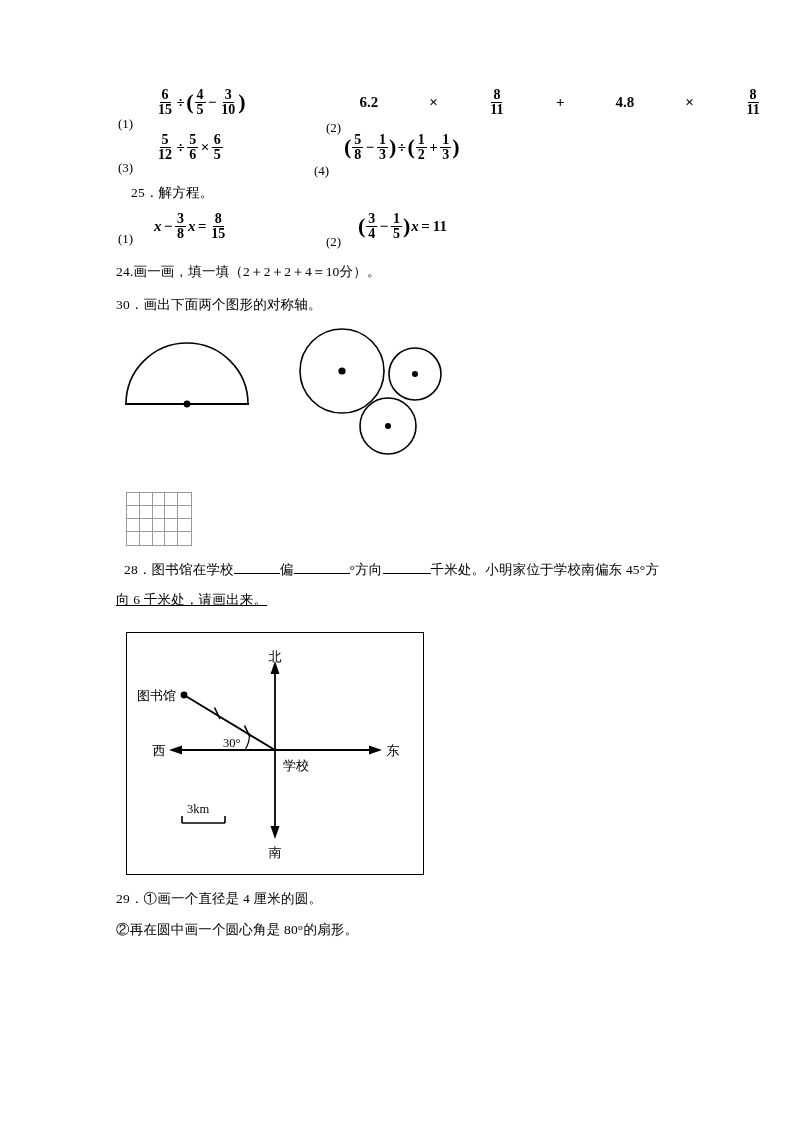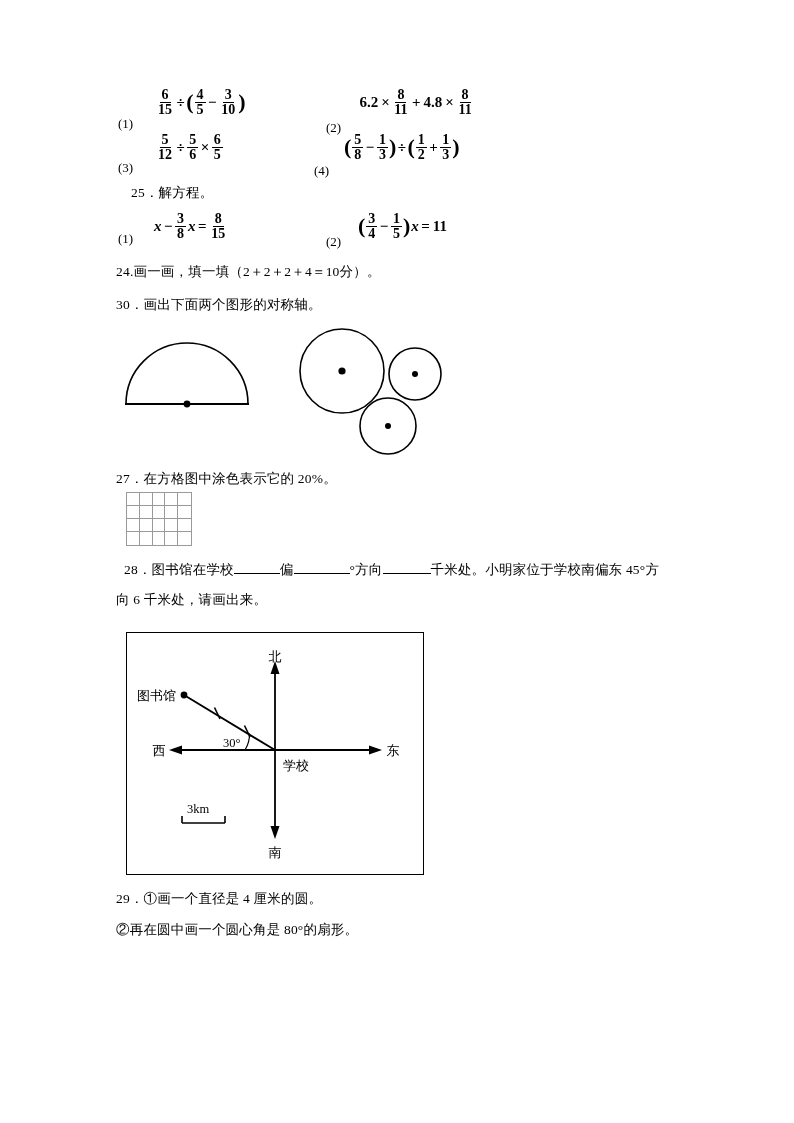--- a/index.html
+++ b/index.html
@@ -131,21 +131,21 @@
     </span>
     <span class="op">−</span>
     <span class="frac">
       <span class="t">3</span>
       <span class="b">10</span>
     </span>
     <span class="paren">)</span>
   </div>
 
   <div class="label-num" style="left:326px; top:120px;">(2)</div>
-  <div class="expr" style="left:358px; top:88px;">
+  <div class="expr" style="left:358px; top:88px;gap:48px;">
     <span class="op">6.2</span>
     <span class="op">×</span>
     <span class="frac">
       <span class="t">8</span>
       <span class="b">11</span>
     </span>
     <span class="op">+</span>
     <span class="op">4.8</span>
     <span class="op">×</span>
     <span class="frac">
@@ -251,21 +251,20 @@
     <svg width="160" height="140" viewBox="0 0 160 140">
       <circle cx="46" cy="45" r="42" fill="none" stroke="#000" stroke-width="1.6"></circle>
       <circle cx="46" cy="45" r="3.6" fill="#000"></circle>
       <circle cx="119" cy="48" r="26" fill="none" stroke="#000" stroke-width="1.6"></circle>
       <circle cx="119" cy="48" r="3" fill="#000"></circle>
       <circle cx="92" cy="100" r="28" fill="none" stroke="#000" stroke-width="1.6"></circle>
       <circle cx="92" cy="100" r="3" fill="#000"></circle>
     </svg>
   </div>
 
-  <div class="q-text" style="left:116px; top:469px;">27．在方格图中涂色表示它的 20%。</div>
   <div class="grid-wrap" id="grid27" style="left:126px; top:492px; width:64px; height:52px; grid-template-columns:repeat(5, 1fr); grid-template-rows:repeat(4, 1fr);">
       <div class="grid-cell"></div>
       <div class="grid-cell"></div>
       <div class="grid-cell"></div>
       <div class="grid-cell"></div>
       <div class="grid-cell last-col"></div>
       <div class="grid-cell"></div>
       <div class="grid-cell"></div>
       <div class="grid-cell"></div>
       <div class="grid-cell"></div>
@@ -278,21 +277,21 @@
       <div class="grid-cell last-row"></div>
       <div class="grid-cell last-row"></div>
       <div class="grid-cell last-row"></div>
       <div class="grid-cell last-row"></div>
       <div class="grid-cell last-col last-row"></div>
     </div>
 
   <div class="q-text" style="left:124px; top:560px;">
     <span>28．图书馆在学校</span><span class="blank" style="width:46px;"></span><span>偏</span><span class="blank" style="width:56px;"></span><span>°方向</span><span class="blank" style="width:48px;"></span><span>千米处。小明家位于学校南偏东 45°方</span>
   </div>
-  <div class="q-text" style="left:116px; top:590px;">向 6 千米处，请画出来。</div>
+  <div class="q-text" style="left:116px; top:590px;text-decoration:underline;">向 6 千米处，请画出来。</div>
 
   <div class="compass-box" style="left:126px; top:632px; width:298px; height:243px;">
     <svg width="296" height="241" viewBox="0 0 296 241">
 
       <line x1="148" y1="38" x2="148" y2="196" stroke="#000" stroke-width="1.8"></line>
       <polygon points="148,28 143.5,41 152.5,41" fill="#000"></polygon>
       <polygon points="148,206 143.5,193 152.5,193" fill="#000"></polygon>
 
       <line x1="52" y1="117" x2="245" y2="117" stroke="#000" stroke-width="1.8"></line>
       <polygon points="42,117 55,112.5 55,121.5" fill="#000"></polygon>

